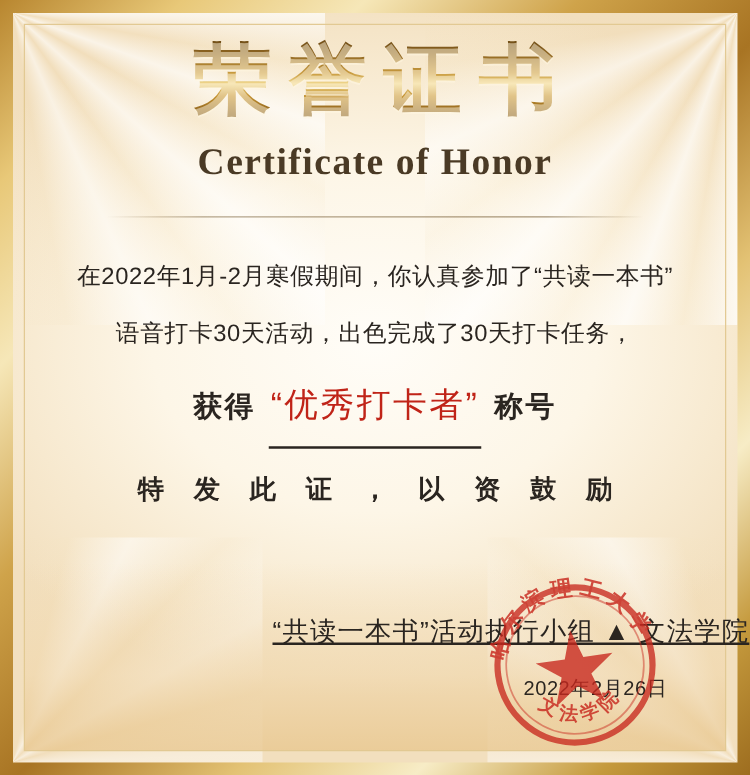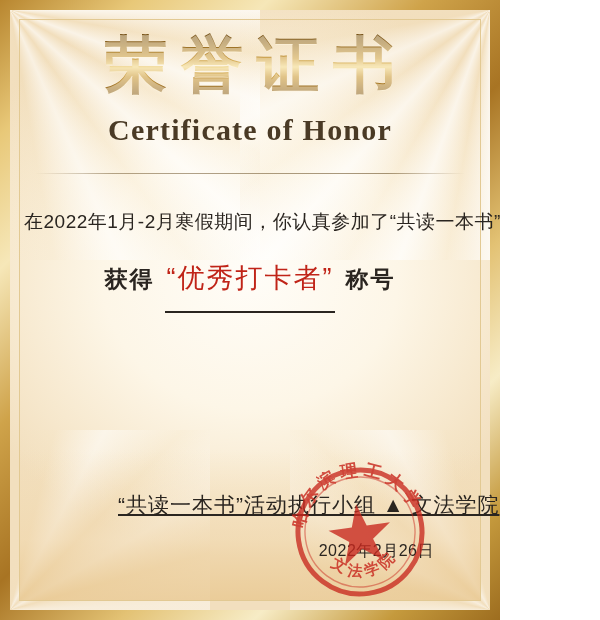--- a/index.html
+++ b/index.html
@@ -10,21 +10,21 @@
   body {
     width: 600px;
     height: 620px;
     overflow: hidden;
     font-family: "Liberation Serif", "DejaVu Serif", serif;
   }
 
   
   .certificate {
     position: relative;
-    width: 500px;
+    width: 600px;
     height: 620px;
     box-sizing: border-box;
     background:
       
       radial-gradient(ellipse 62% 46% at 50% 44%, #fffdf8 0%, #fdf6e7 48%, #f7e9cf 78%, #f2dfbe 100%),
       linear-gradient(180deg, #f6e7cb 0%, #fdf7ec 30%, #fdf7ec 70%, #f3e0c0 100%);
     overflow: hidden;
   }
 
   
@@ -290,25 +290,27 @@
 
     <div class="title-cn">荣誉证书</div>
 
     <div class="title-en">Certificate of Honor</div>
 
 
     <div class="divider"></div>
 
     <div class="body-text">
       <div class="body-line l1">在2022年1月-2月寒假期间，你认真参加了“共读一本书”</div>
+      <div class="body-line l2">语音打卡30天活动，出色完成了30天打卡任务，</div>
 
       <div class="award-line">
         <span class="prefix">获得</span><span class="honor">“优秀打卡者”</span><span class="suffix">称号</span>
       </div>
 
+      <div class="closing">特 发 此 证 ， 以 资 鼓 励</div>
     </div>
 
     <div class="sign-block">
       <div class="sign-org">“共读一本书”活动执行小组 ▲ 文法学院</div>
       <div class="sign-date">2022年2月26日</div>
     </div>
 
   </div>
 
   <div class="seal">

